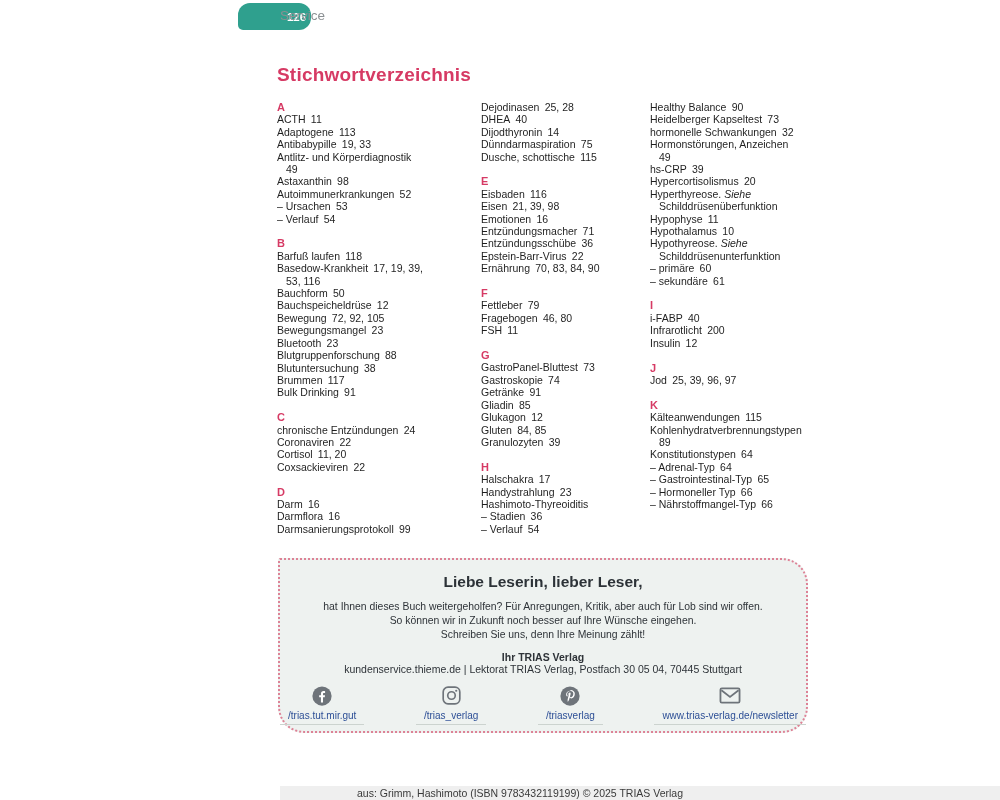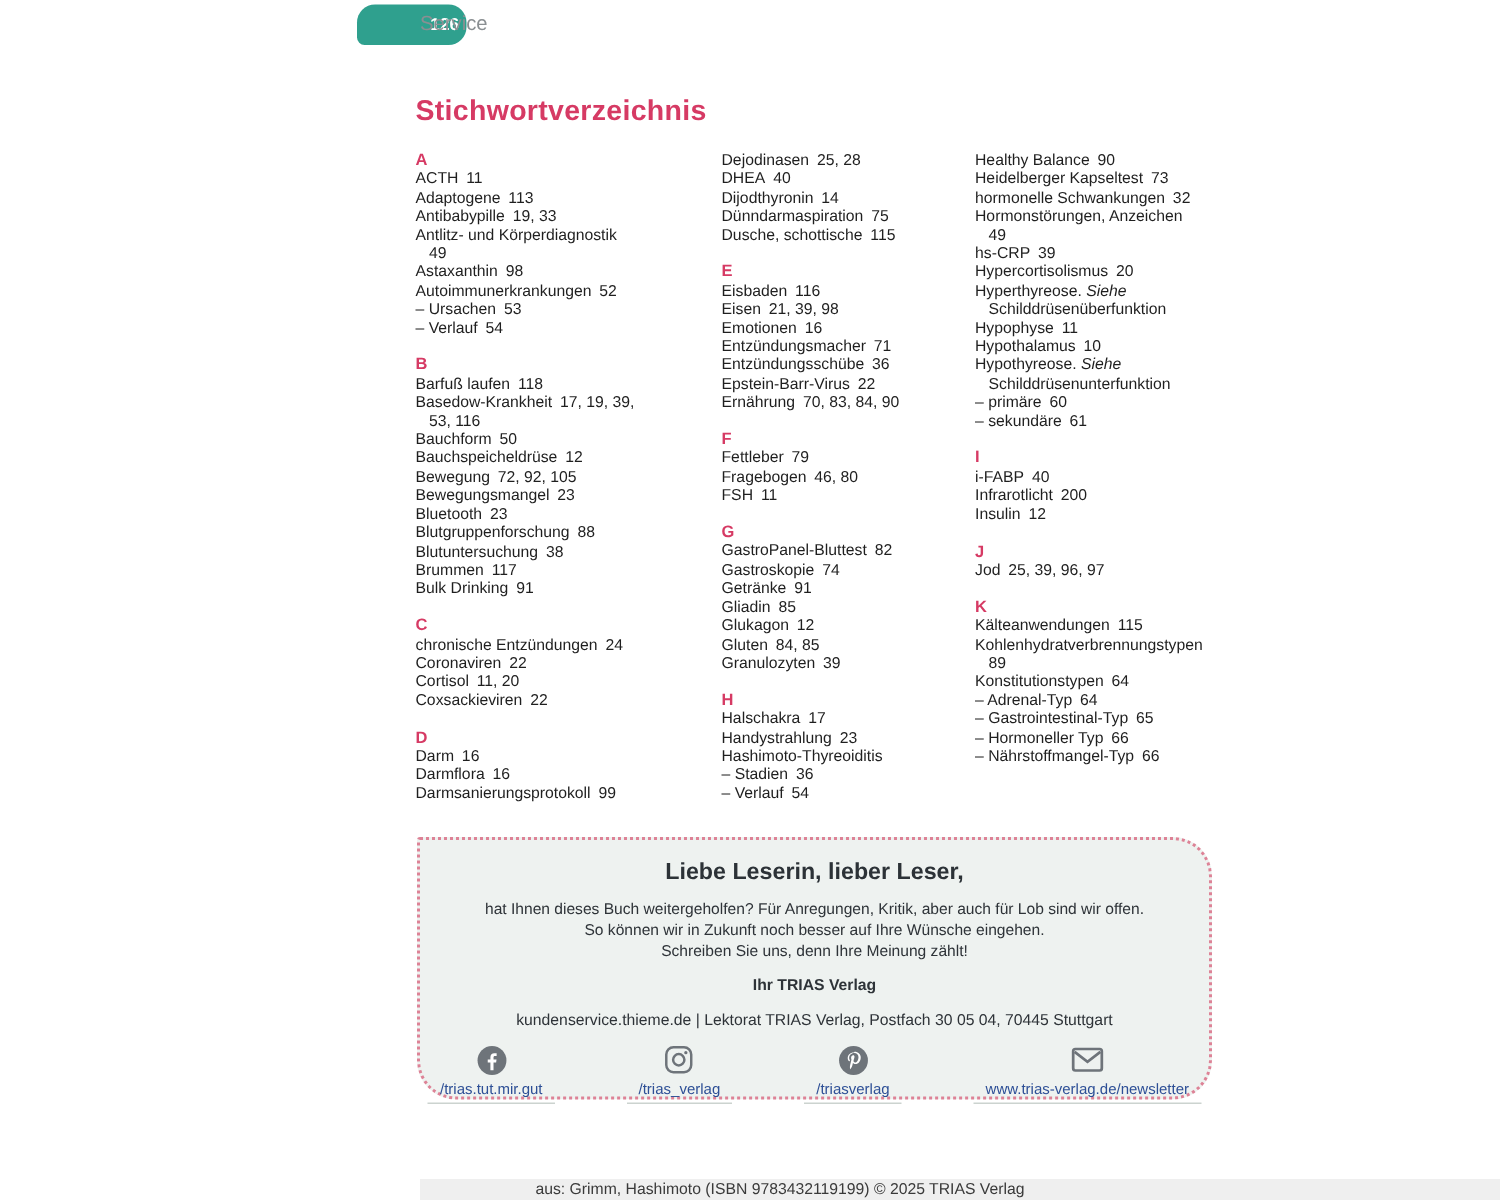--- a/index.html
+++ b/index.html
@@ -35,22 +35,22 @@
 
   
   .info-box{
     position:absolute;left:278px;top:558px;width:530px;height:175px;box-sizing:border-box;
     background:#eef2f0;border:2px dotted #dd8296;border-radius:2px 26px 26px 26px;
     text-align:center;color:#2e3338;
   }
   .box-title{margin-top:13px;font-size:15.5px;font-weight:bold;color:#2c3237;}
   .box-lines{margin-top:9px;font-size:10.4px;line-height:14px;}
   .box-sign{margin-top:9px;font-size:10.5px;font-weight:bold;}
-  .box-contact{margin-top:11px;font-size:10.5px;}
-  .socials{margin-top:9px;display:flex;justify-content:center;align-items:flex-end;gap:48px;}
+  .box-contact{font-size:10.5px;}
+  .socials{margin-top:9px;display:flex;justify-content:space-between;align-items:flex-end;gap:48px;}
   .social{display:flex;flex-direction:column;align-items:center;}
   .social .icon{height:23px;display:flex;align-items:center;justify-content:center;}
   .social .label{
     margin-top:3px;font-size:10px;color:#2d4f96;
     border-bottom:1px solid #ccd3cf;padding:0 8px 3px;
     cursor:pointer;
   }
 
   
   .footer-strip{position:absolute;left:280px;top:786px;width:720px;height:14px;background:#efefef;}
@@ -129,21 +129,21 @@
           <div class="entry">Ernährung 70, 83, 84, 90</div>
         </div>
         <div class="group">
           <div class="letter">F</div>
           <div class="entry">Fettleber 79</div>
           <div class="entry">Fragebogen 46, 80</div>
           <div class="entry">FSH 11</div>
         </div>
         <div class="group">
           <div class="letter">G</div>
-          <div class="entry">GastroPanel-Bluttest 82</div>
+          <div class="entry">GastroPanel-Bluttest 73</div>
           <div class="entry">Gastroskopie 74</div>
           <div class="entry">Getränke 91</div>
           <div class="entry">Gliadin 85</div>
           <div class="entry">Glukagon 12</div>
           <div class="entry">Gluten 84, 85</div>
           <div class="entry">Granulozyten 39</div>
         </div>
         <div class="group">
           <div class="letter">H</div>
           <div class="entry">Halschakra 17</div>

